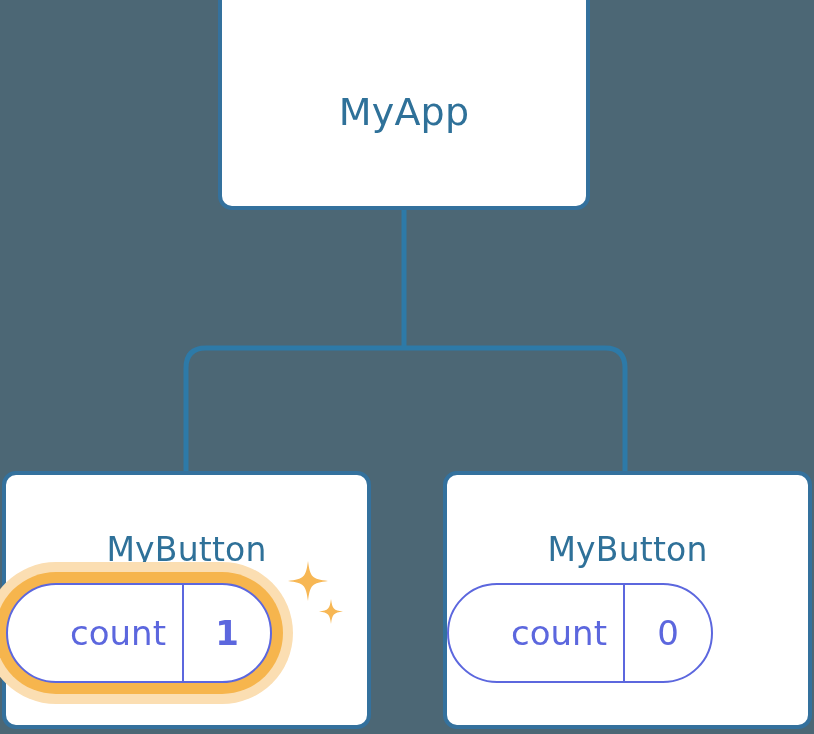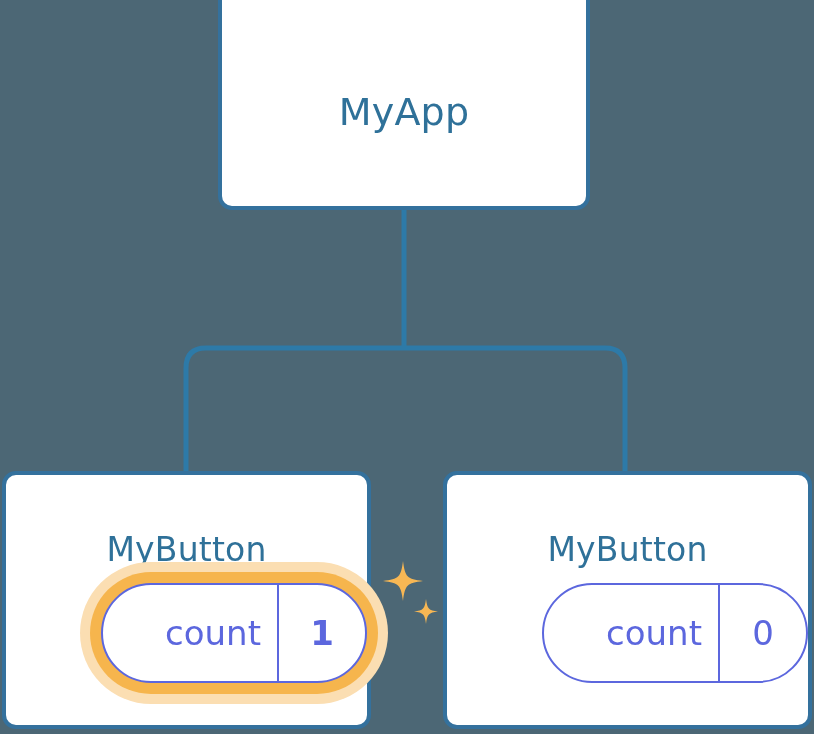--- a/index.html
+++ b/index.html
@@ -82,21 +82,21 @@
     font-size: 33px;
   }
 
   
   .pill-wrap {
     position: absolute;
     left: 0;
     right: 0;
     top: 108px;
     display: flex;
-    justify-content: flex-end;
+    justify-content: flex-start;
     align-items: center;
   }
   .pill-outer {
     position: relative;
     display: inline-flex;
   }
   .pill {
     position: relative;
     display: flex;
     align-items: stretch;

